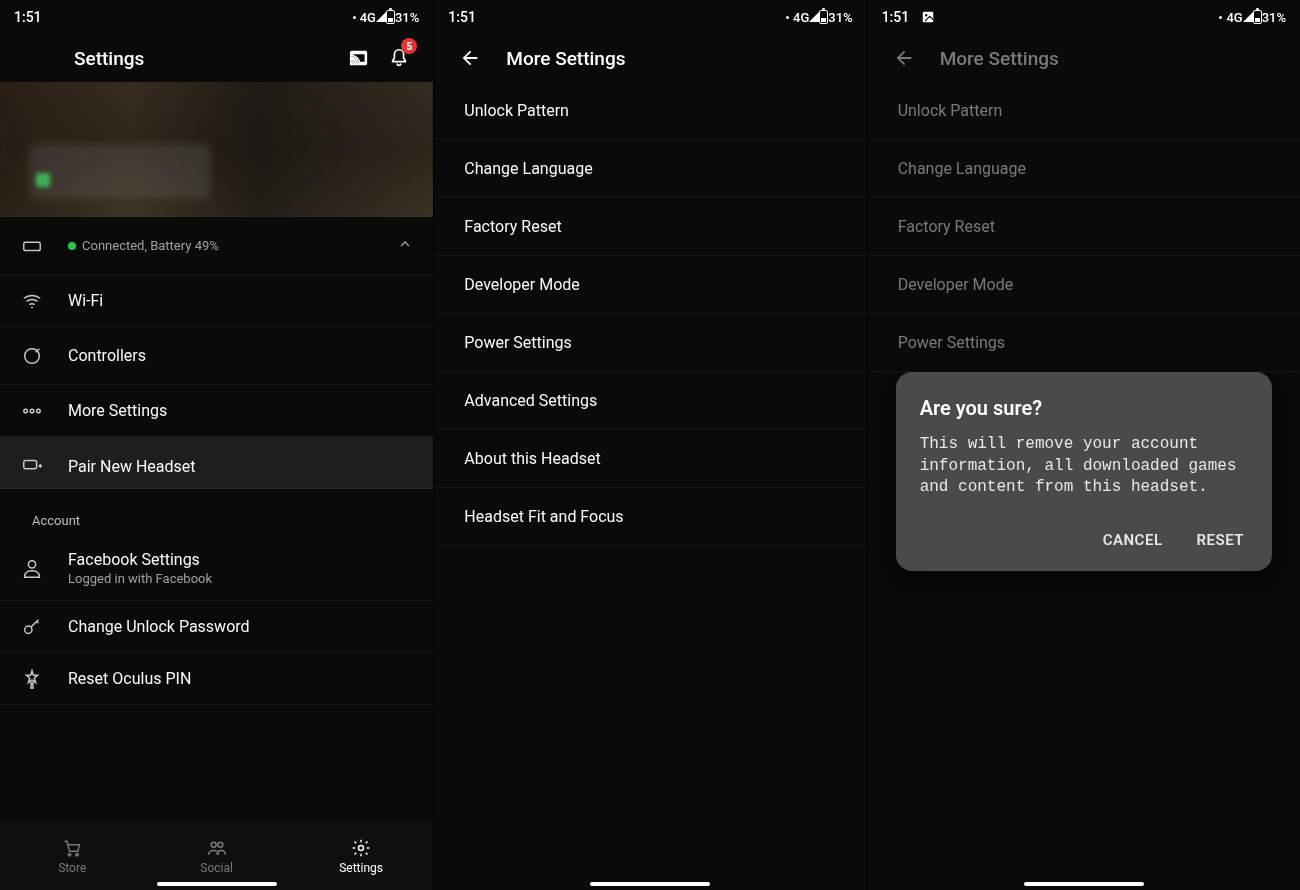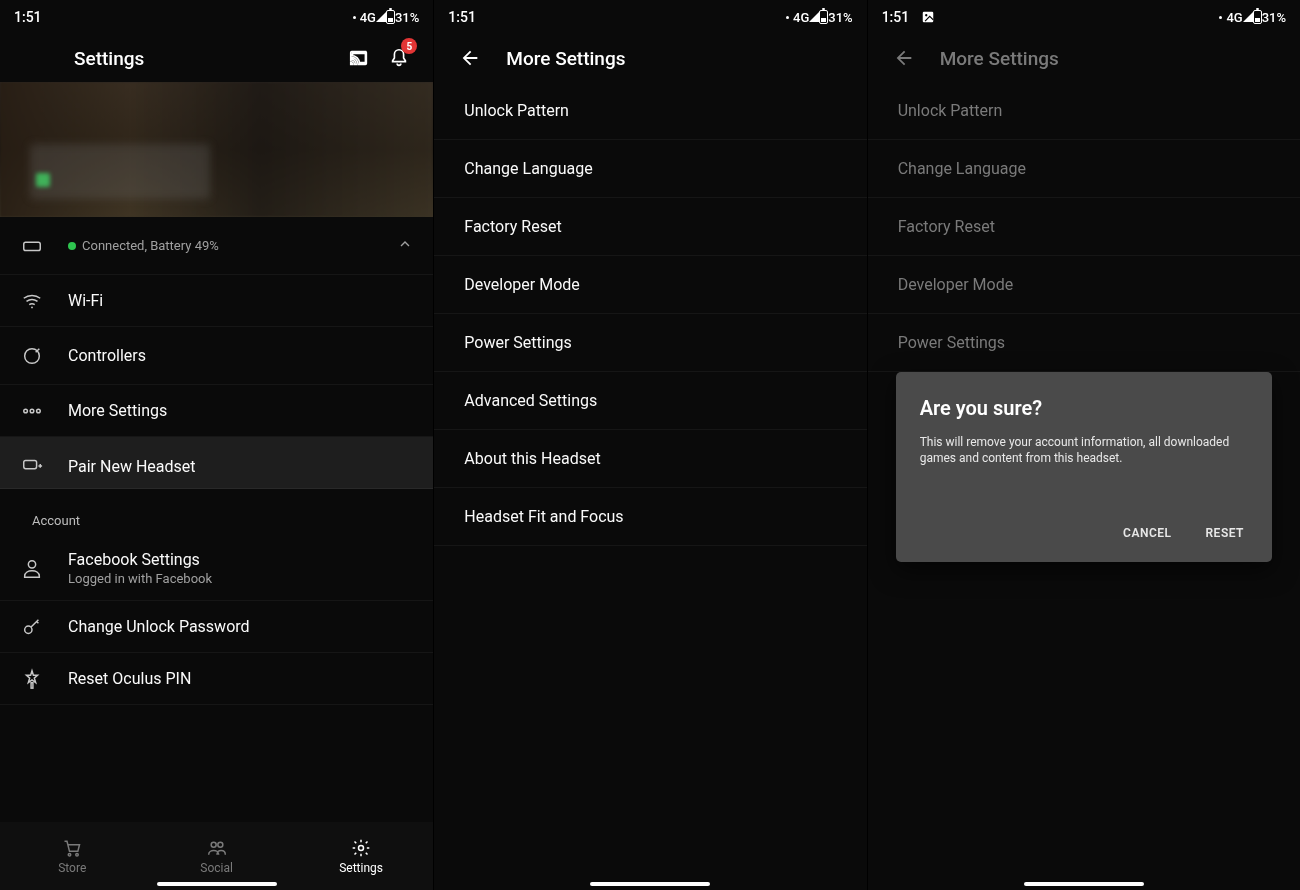--- a/index.html
+++ b/index.html
@@ -122,31 +122,31 @@
     position:absolute;bottom:4px;left:50%;transform:translateX(-50%);
     width:120px;height:4px;background:#fff;border-radius:2px;
   }
 
   
   .dialog-overlay{
     position:absolute;inset:0;pointer-events:none;
   }
   .dialog{
     position:absolute;left:28px;right:28px;top:372px;
-    background:#4a4a4a;border-radius:5px;
+    background:#4a4a4a;border-radius:16px;
     padding:24px 24px 14px;
     pointer-events:auto;
     box-shadow:0 8px 24px rgba(0,0,0,0.6);
   }
   .dialog h2{font-size:20px;font-weight:600;margin-bottom:14px;color:#fff;}
-  .dialog p{font-size:12px;line-height:1.35;color:#e8e8e8;}
+  .dialog p{font-size:16px;line-height:1.35;color:#e8e8e8;font-family:Liberation Mono, monospace;}
   .dialog-actions{display:flex;justify-content:flex-end;gap:26px;margin-top:24px;}
   .dialog-actions button{
-    background:none;border:none;color:#e8e8e8;font-size:12px;font-weight:600;
-    letter-spacing:0.5px;cursor:pointer;padding:8px 4px;margin-top:28px;
+    background:none;border:none;color:#e8e8e8;font-size:15px;font-weight:600;
+    letter-spacing:0.5px;cursor:pointer;padding:8px 4px;
   }
 
   .list-simple .row{padding-left:26px;}
   .list-simple .row .text{margin-left:4px;}
 </style>
 </head>
 <body>
 
 <div class="screen">
 

